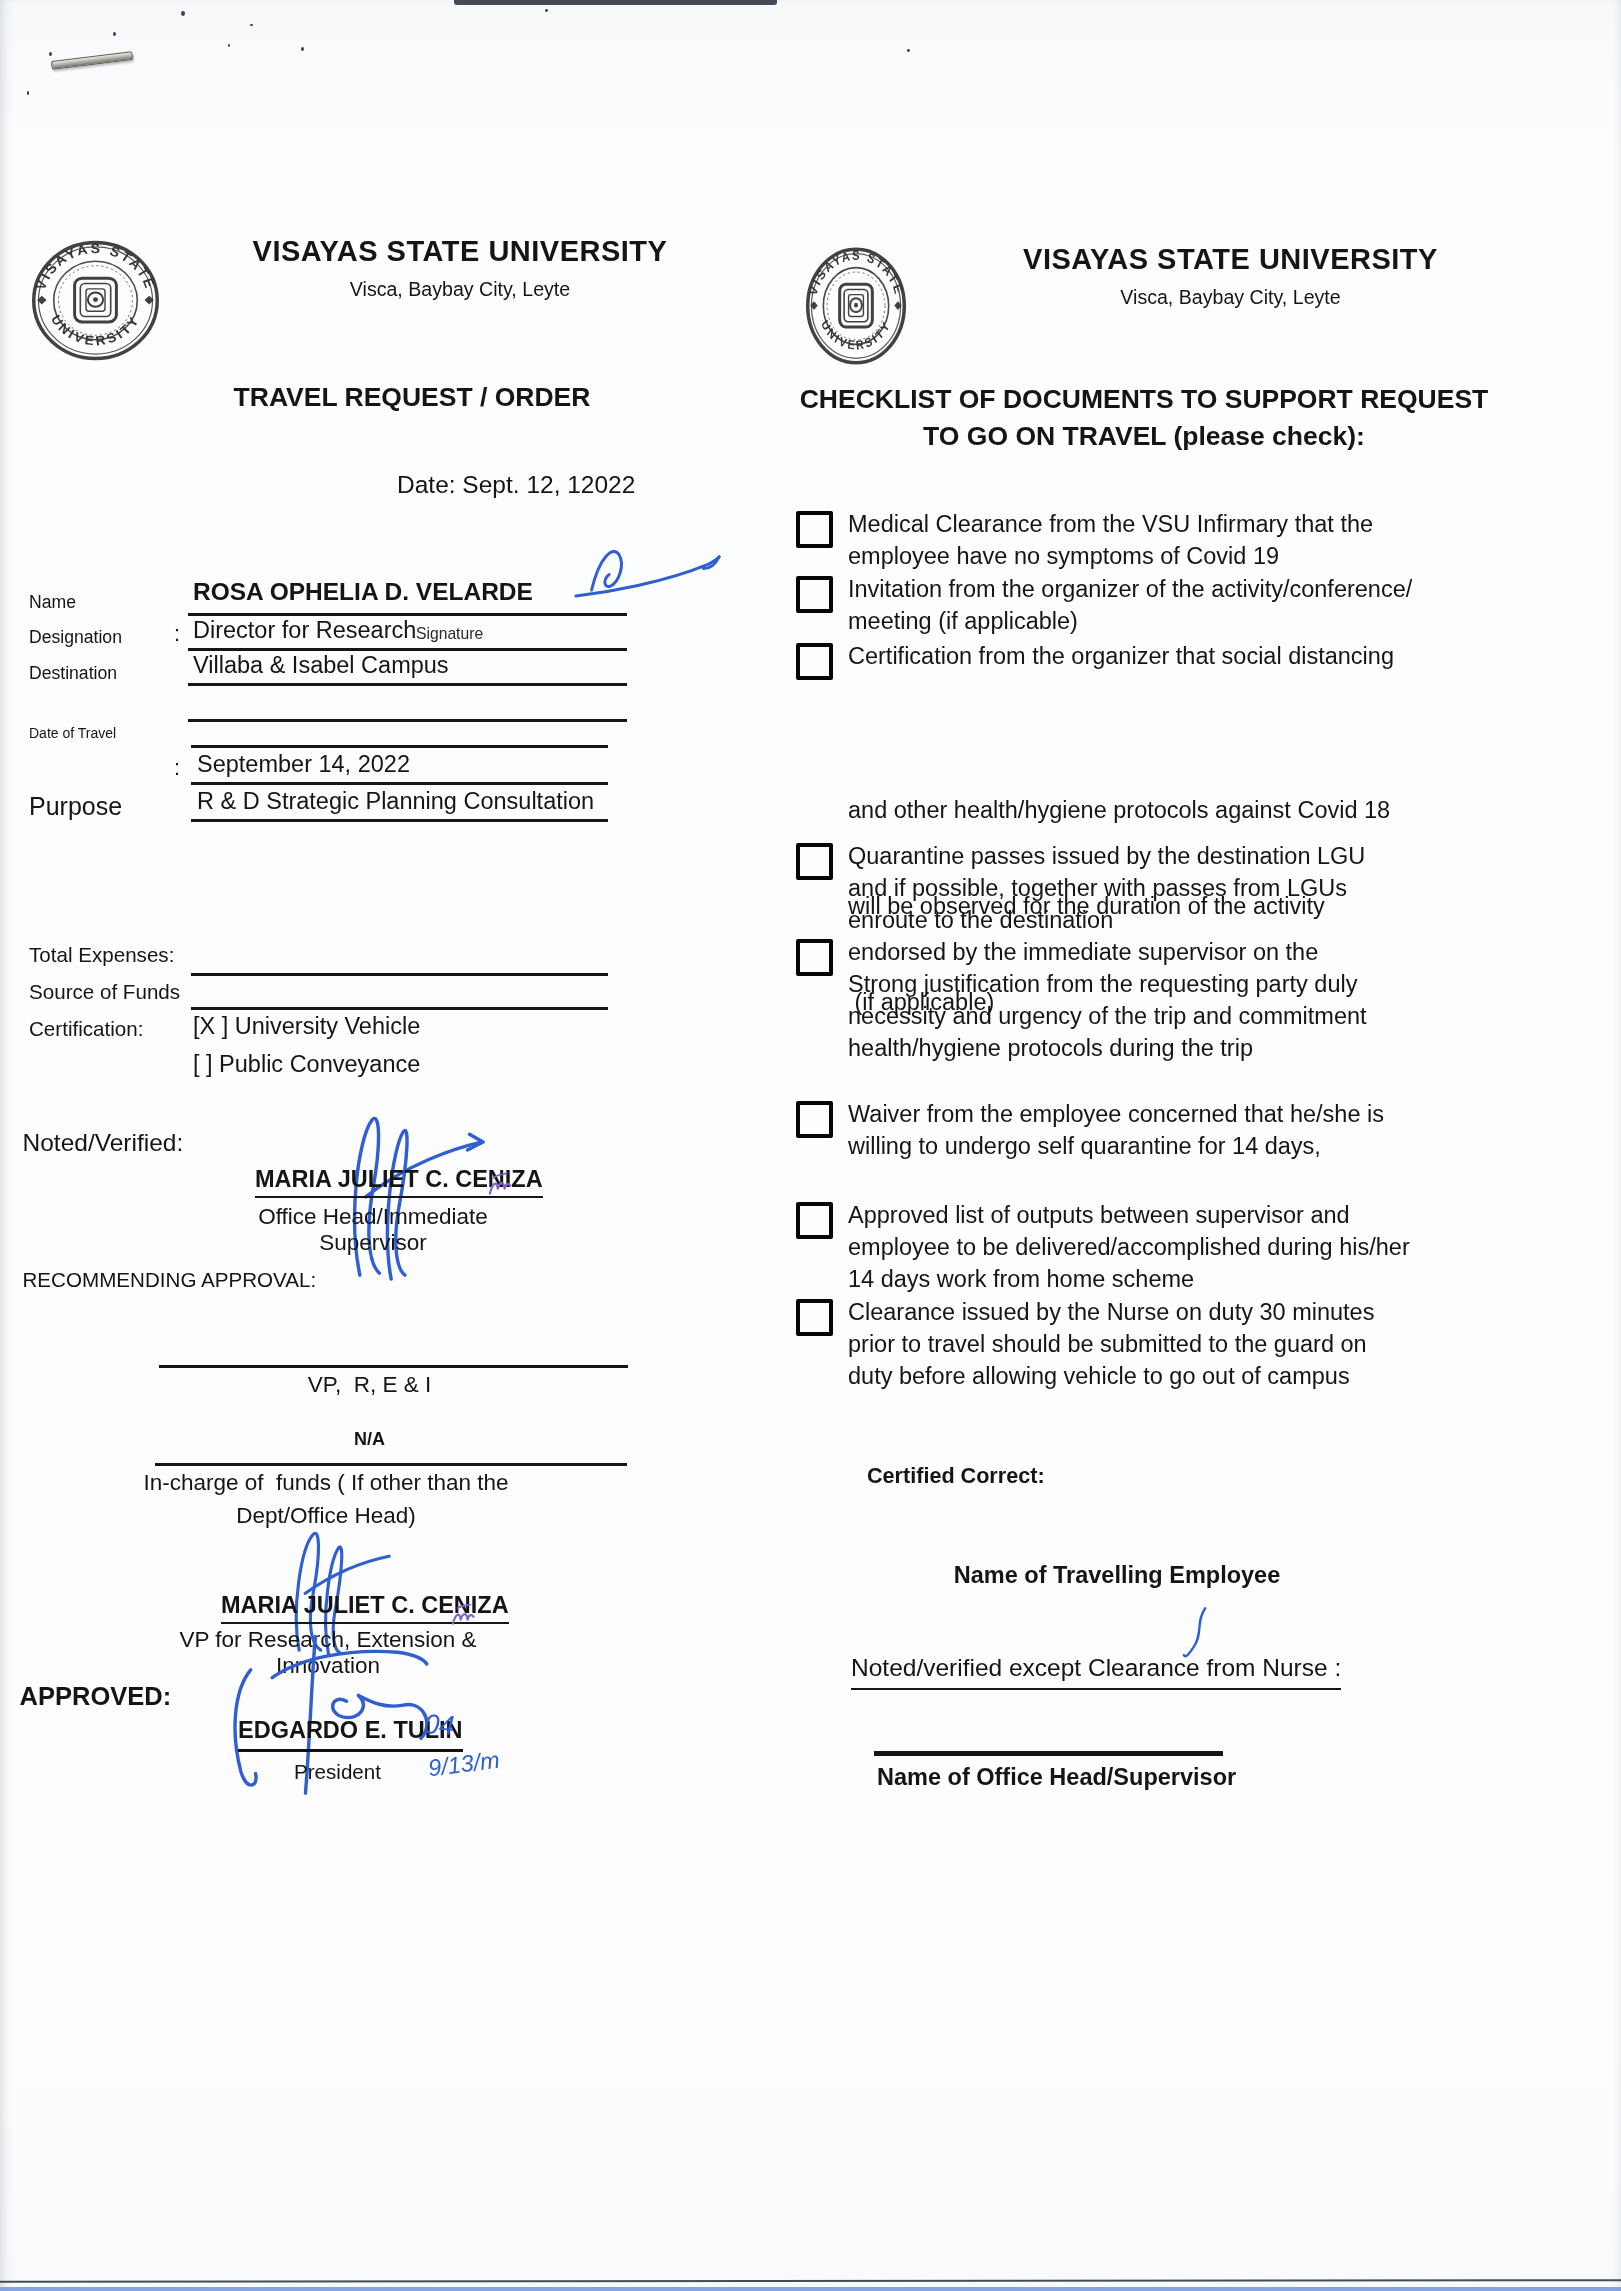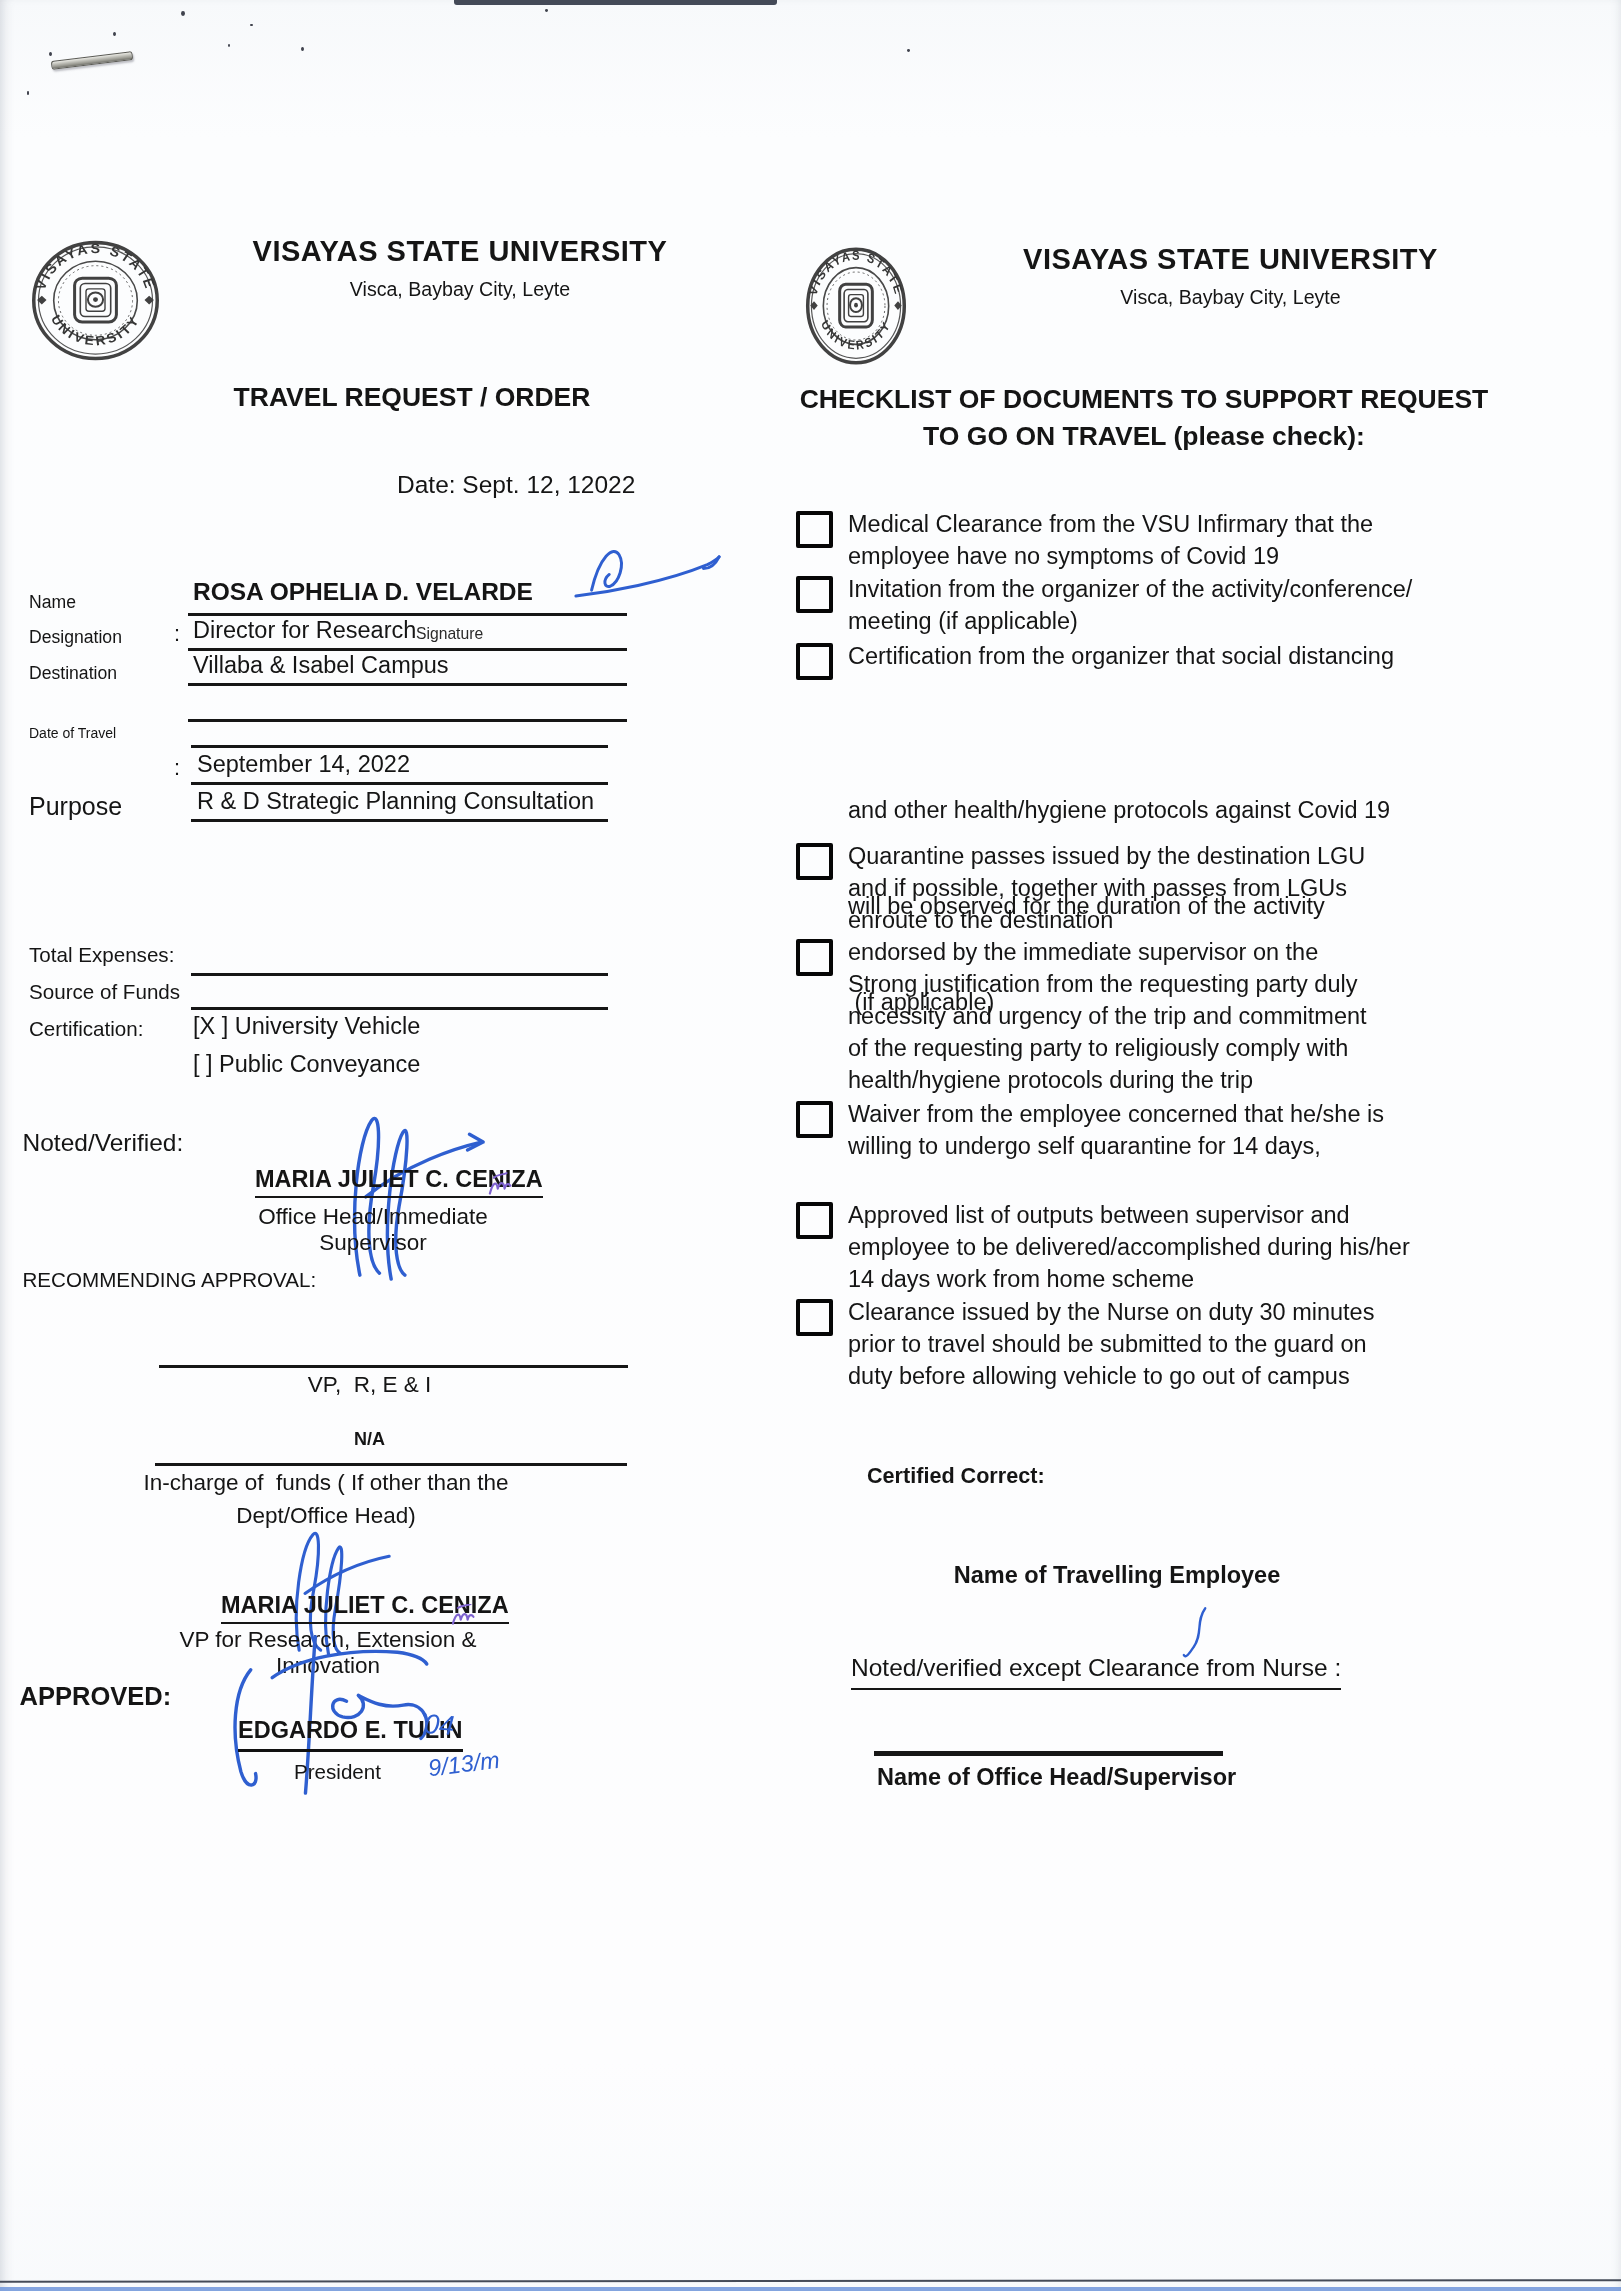--- a/index.html
+++ b/index.html
@@ -205,41 +205,40 @@
   </div>
 
   <div class="ckitem" style="top:640px">
     <span class="ckbox"></span>
     <div class="cktext">
       <div class="ckline">Certification from the organizer that social distancing</div>
     </div>
   </div>
 
   <div class="t" style="left:848px;top:730px;font-size:23.5px;line-height:32px">
-    <div class="ckline">and other health/hygiene protocols against Covid 19</div>
+    <div class="ckline">and other health/hygiene protocols against Covid 18</div>
     <div class="ckline">will be observed for the duration of the activity</div>
     <div class="ckline"> (if applicable)</div>
   </div>
 
   <div class="ckitem" style="top:840px">
     <span class="ckbox"></span>
     <div class="cktext">
       <div class="ckline">Quarantine passes issued by the destination LGU</div>
       <div class="ckline">and if possible, together with passes from LGUs</div>
       <div class="ckline">enroute to the destination</div>
     </div>
   </div>
 
   <div class="ckitem" style="top:936px">
     <span class="ckbox"></span>
     <div class="cktext">
       <div class="ckline">endorsed by the immediate supervisor on the</div>
       <div class="ckline">Strong justification from the requesting party duly</div>
       <div class="ckline">necessity and urgency of the trip and commitment</div>
-      <div class="ckline">of the requesting party to religiously comply with</div>
       <div class="ckline">health/hygiene protocols during the trip</div>
     </div>
   </div>
 
   <div class="ckitem" style="top:1098px">
     <span class="ckbox"></span>
     <div class="cktext">
       <div class="ckline">Waiver from the employee concerned that he/she is</div>
       <div class="ckline">willing to undergo self quarantine for 14 days,</div>
     </div>

